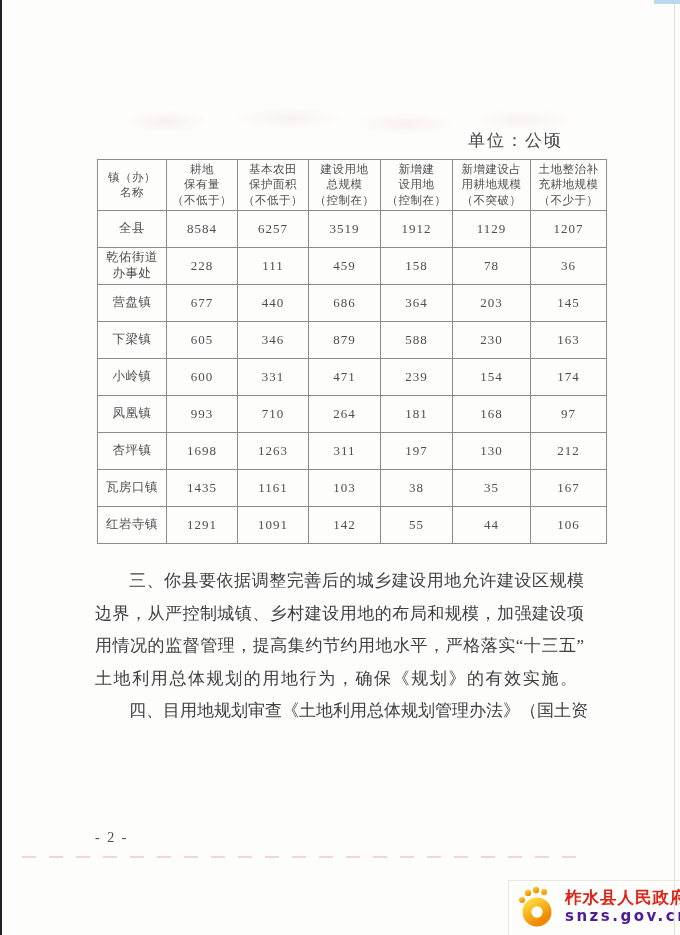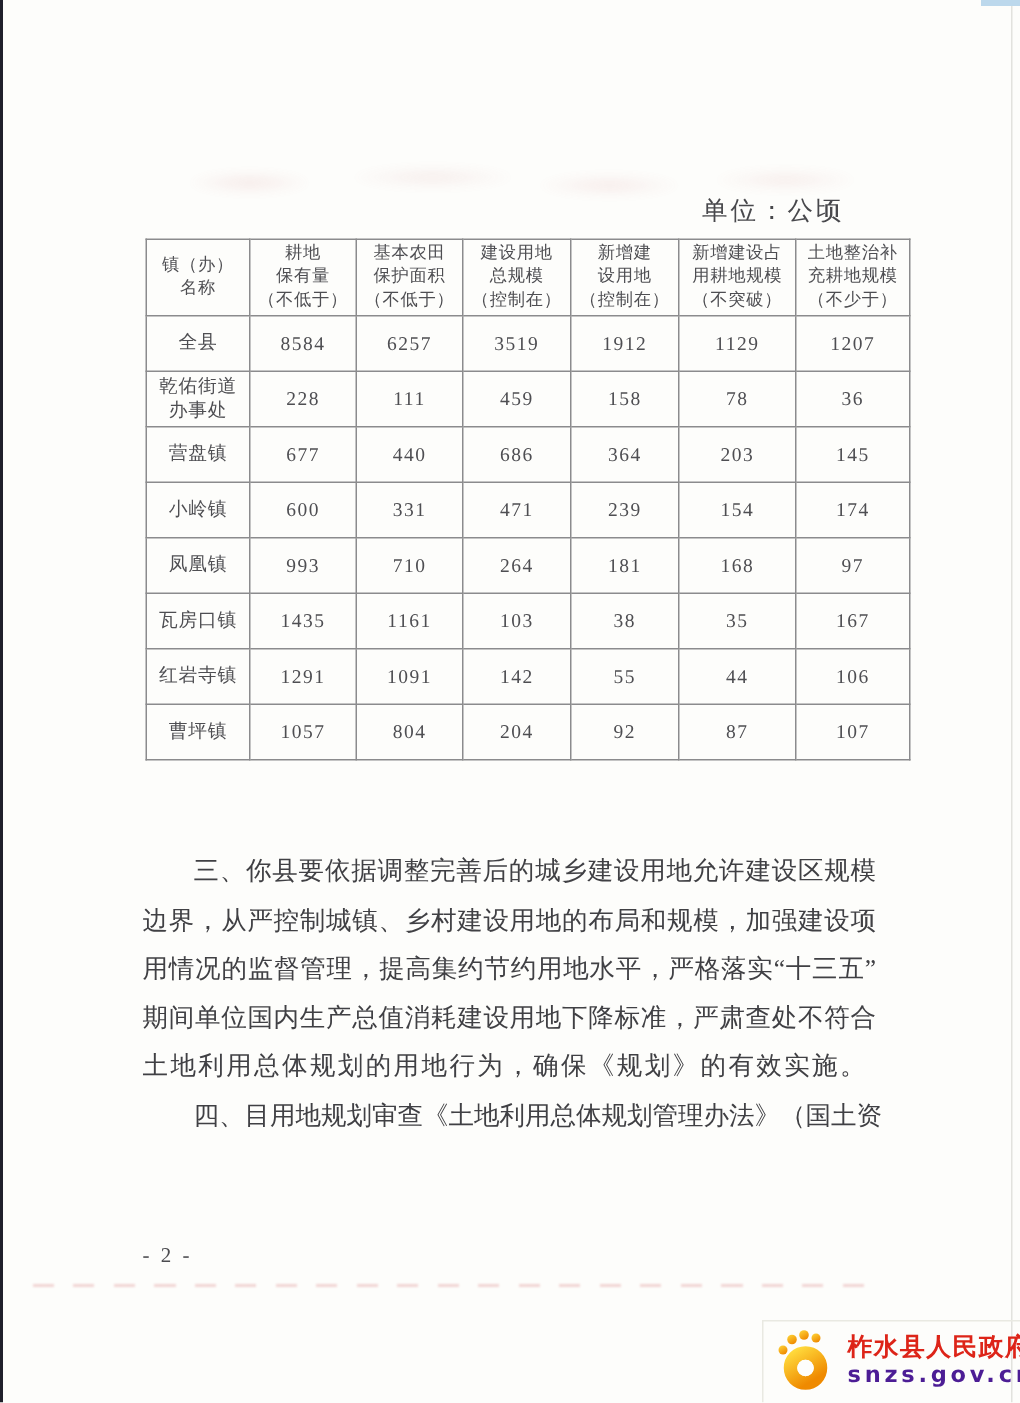--- a/index.html
+++ b/index.html
@@ -144,72 +144,80 @@
       <tr>
         <td class="name-cell">营盘镇</td>
         <td>677</td>
         <td>440</td>
         <td>686</td>
         <td>364</td>
         <td>203</td>
         <td>145</td>
       </tr>
       <tr>
+        <td class="name-cell">下梁镇</td>
+        <td>605</td>
+        <td>346</td>
+        <td>879</td>
+        <td>588</td>
+        <td>230</td>
+        <td>163</td>
+      </tr>
+      <tr>
         <td class="name-cell">小岭镇</td>
         <td>600</td>
         <td>331</td>
         <td>471</td>
         <td>239</td>
         <td>154</td>
         <td>174</td>
       </tr>
       <tr>
         <td class="name-cell">凤凰镇</td>
         <td>993</td>
         <td>710</td>
         <td>264</td>
         <td>181</td>
         <td>168</td>
         <td>97</td>
       </tr>
       <tr>
+        <td class="name-cell">杏坪镇</td>
+        <td>1698</td>
+        <td>1263</td>
+        <td>311</td>
+        <td>197</td>
+        <td>130</td>
+        <td>212</td>
+      </tr>
+      <tr>
         <td class="name-cell">瓦房口镇</td>
         <td>1435</td>
         <td>1161</td>
         <td>103</td>
         <td>38</td>
         <td>35</td>
         <td>167</td>
       </tr>
       <tr>
         <td class="name-cell">红岩寺镇</td>
         <td>1291</td>
         <td>1091</td>
         <td>142</td>
         <td>55</td>
         <td>44</td>
         <td>106</td>
       </tr>
-      <tr>
-        <td class="name-cell">曹坪镇</td>
-        <td>1057</td>
-        <td>804</td>
-        <td>204</td>
-        <td>92</td>
-        <td>87</td>
-        <td>107</td>
-      </tr>
     </tbody>
 </table>
 
 <div class="body-text">
   <div class="body-line indent">三、你县要依据调整完善后的城乡建设用地允许建设区规模</div>
   <div class="body-line">边界，从严控制城镇、乡村建设用地的布局和规模，加强建设项</div>
   <div class="body-line">用情况的监督管理，提高集约节约用地水平，严格落实“十三五”</div>
-  <div class="body-line">期间单位国内生产总值消耗建设用地下降标准，严肃查处不符合</div>
   <div class="body-line short">土地利用总体规划的用地行为，确保《规划》的有效实施。</div>
   <div class="body-line indent">四、目用地规划审查《土地利用总体规划管理办法》（国土资</div>
 </div>
 
 <div class="page-number">- 2 -</div>
 
 <div class="footer-logo">
   <svg width="42" height="44" viewBox="0 0 42 44">
     <defs>
       <linearGradient id="pawGrad" x1="0" y1="0" x2="0.6" y2="1">

